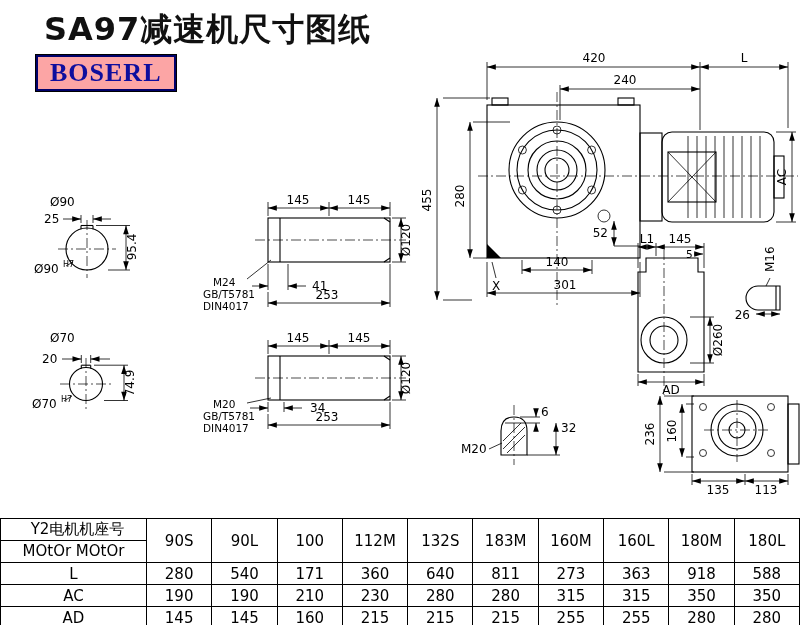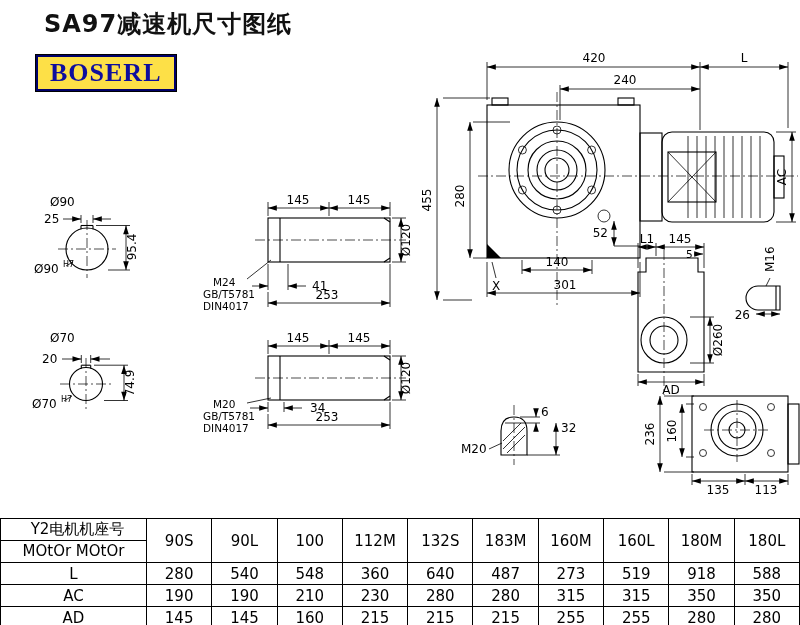--- a/index.html
+++ b/index.html
@@ -1,21 +1,21 @@
 <!DOCTYPE html>
 <html><head>
 <meta charset="utf-8">
 <style>
   html,body{margin:0;padding:0;background:#fff;}
   .page{position:relative;width:800px;height:625px;background:#ffffff;overflow:hidden;
         font-family:"DejaVu Sans", sans-serif;color:#000;}
-  .title{position:absolute;left:44px;top:8px;font-size:24px;font-weight:bold;
+  .title{position:absolute;left:44px;top:8px;font-size:32px;font-weight:bold;
          letter-spacing:1px;color:#111;font-family:"DejaVu Sans", sans-serif;}
   .logo{position:absolute;left:36px;top:55px;border:2px solid #00006a;outline:1px solid #000;
-        padding:1px 12px;background:#fde047;}
+        padding:1px 12px;background:#fca5a5;}
   .logo span{font-family:"Liberation Serif", "DejaVu Serif", serif;font-weight:bold;
         font-size:26px;color:#0e0e9e;letter-spacing:1px;}
   svg{position:absolute;left:0;top:0;}
   svg text{font-family:"DejaVu Sans", sans-serif;font-size:12px;fill:#000;}
   svg text.sm{font-size:10.5px;}
   svg text.sup{font-size:8px;}
   .ln{fill:none;stroke:#000;stroke-width:1.1;}
   .th{fill:none;stroke:#000;stroke-width:0.8;}
   .cl{fill:none;stroke:#000;stroke-width:0.7;stroke-dasharray:10 3 2 3;}
   table.dims{position:absolute;left:0;top:518px;width:800px;border-collapse:collapse;
@@ -338,26 +338,26 @@
       <td>183M</td>
       <td>160M</td>
       <td>160L</td>
       <td>180M</td>
       <td>180L</td>
     </tr>
     <tr>
       <td class="c0">L</td>
       <td>280</td>
       <td>540</td>
-      <td>548</td>
+      <td>171</td>
       <td>360</td>
       <td>640</td>
-      <td>487</td>
+      <td>811</td>
       <td>273</td>
-      <td>519</td>
+      <td>363</td>
       <td>918</td>
       <td>588</td>
     </tr>
     <tr>
       <td class="c0">AC</td>
       <td>190</td>
       <td>190</td>
       <td>210</td>
       <td>230</td>
       <td>280</td>

